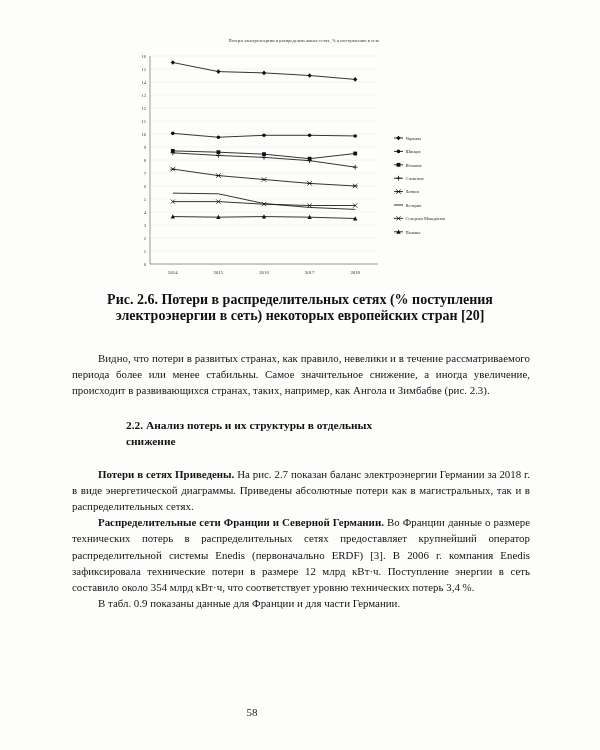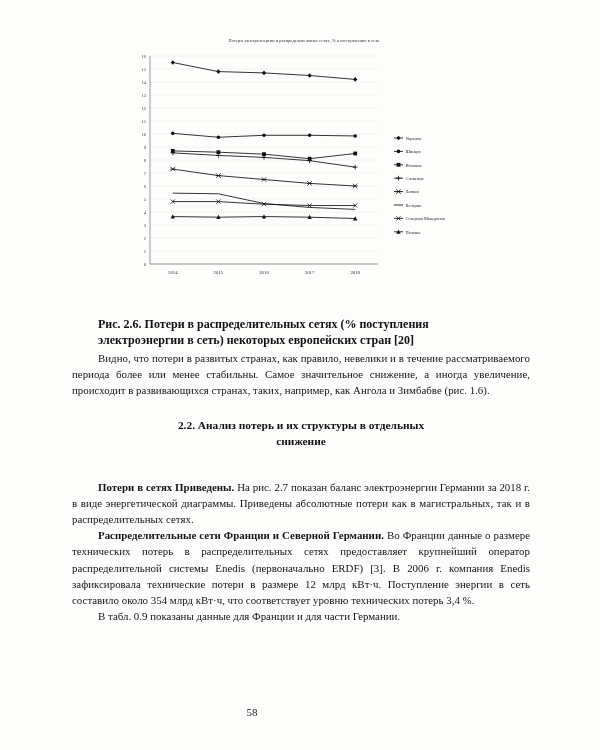--- a/index.html
+++ b/index.html
@@ -49,24 +49,25 @@
     height: 240px;
   }
   .chart-svg {
     display: block;
   }
 
   
   .fig-caption {
     position: absolute;
     left: 98px;
-    top: 316px;
+    top: 292px;
     width: 404px;
+    text-align: center;
     font-weight: bold;
-    font-size: 12px;
+    font-size: 14px;
     line-height: 16px;
     font-family: "Liberation Serif", serif;
     color: #111;
   }
 
   
   .body-col {
     position: absolute;
     left: 72px;
     top: 350px;
@@ -79,22 +80,21 @@
     text-align: justify;
     text-indent: 26px;
     font-family: "Liberation Serif", serif;
     color: #141414;
     hyphens: manual;
   }
   p.para.cont {
     text-indent: 26px;
   }
   .section-heading {
-    margin: 18px 0 29px 0;
-    text-align: center;
+    margin: 18px 0 16px 0;
     font-weight: bold;
     font-size: 11.4px;
     line-height: 16.5px;
     font-family: "Liberation Serif", serif;
     color: #111;
     padding: 0 54px;
   }
   .lead {
     font-weight: bold;
   }
@@ -303,21 +303,21 @@
     </div>
   </div>
 
   <div class="fig-caption">
     <span>Рис. 2.6. Потери в распределительных сетях (% поступления</span><br>
     <span>электроэнергии в сеть) некоторых европейских стран [20]</span>
   </div>
 
   <div class="body-col">
 
-    <p class="para">Видно, что потери в развитых странах, как правило, невелики и в течение рассматриваемого периода более или менее стабильны. Самое значительное снижение, а иногда увеличение, происходит в развивающихся странах, таких, например, как Ангола и Зимбабве (рис. 1.6).</p>
+    <p class="para">Видно, что потери в развитых странах, как правило, невелики и в течение рассматриваемого периода более или менее стабильны. Самое значительное снижение, а иногда увеличение, происходит в развивающихся странах, таких, например, как Ангола и Зимбабве (рис. 2.3).</p>
 
     <div class="section-heading">
       <span>2.2. Анализ потерь и их структуры в отдельных</span><br>
       <span>снижение</span>
     </div>
 
     <p class="para"><span class="lead">Потери в сетях Приведены.</span><span> На рис. 2.7 показан баланс электроэнергии Германии за 2018 г. в виде энергетической диаграммы. Приведены абсолютные потери как в магистральных, так и в распределительных сетях.</span></p>
 
     <p class="para cont"><span class="lead">Распределительные сети Франции и Северной Германии.</span><span> Во Франции данные о размере технических потерь в распределительных сетях предоставляет крупнейший оператор распределительной системы Enedis (первоначально ERDF) [3]. В 2006 г. компания Enedis зафиксировала технические потери в размере 12 млрд кВт·ч. Поступление энергии в сеть составило около 354 млрд кВт·ч, что соответствует уровню технических потерь 3,4 %.</span></p>
 

